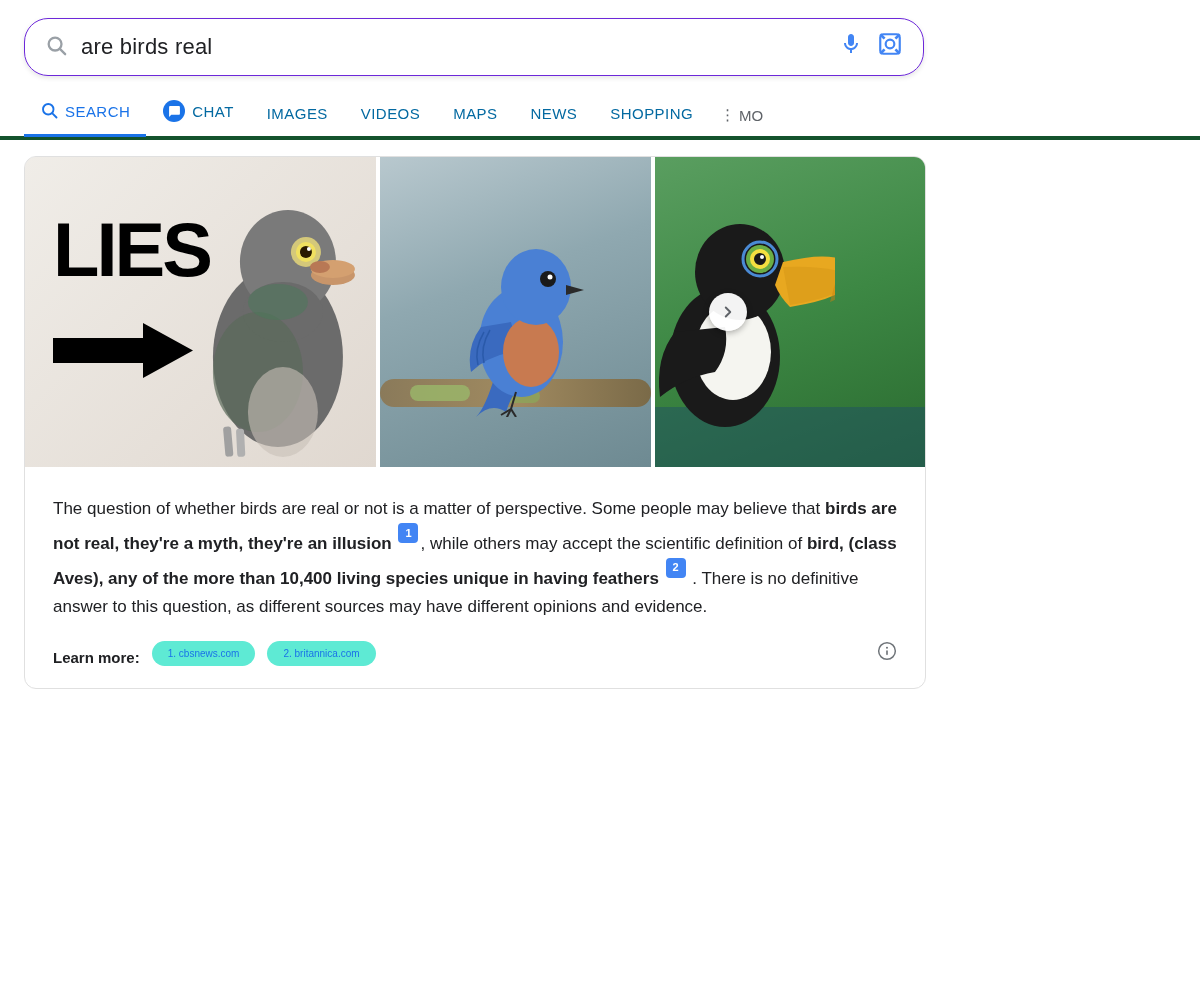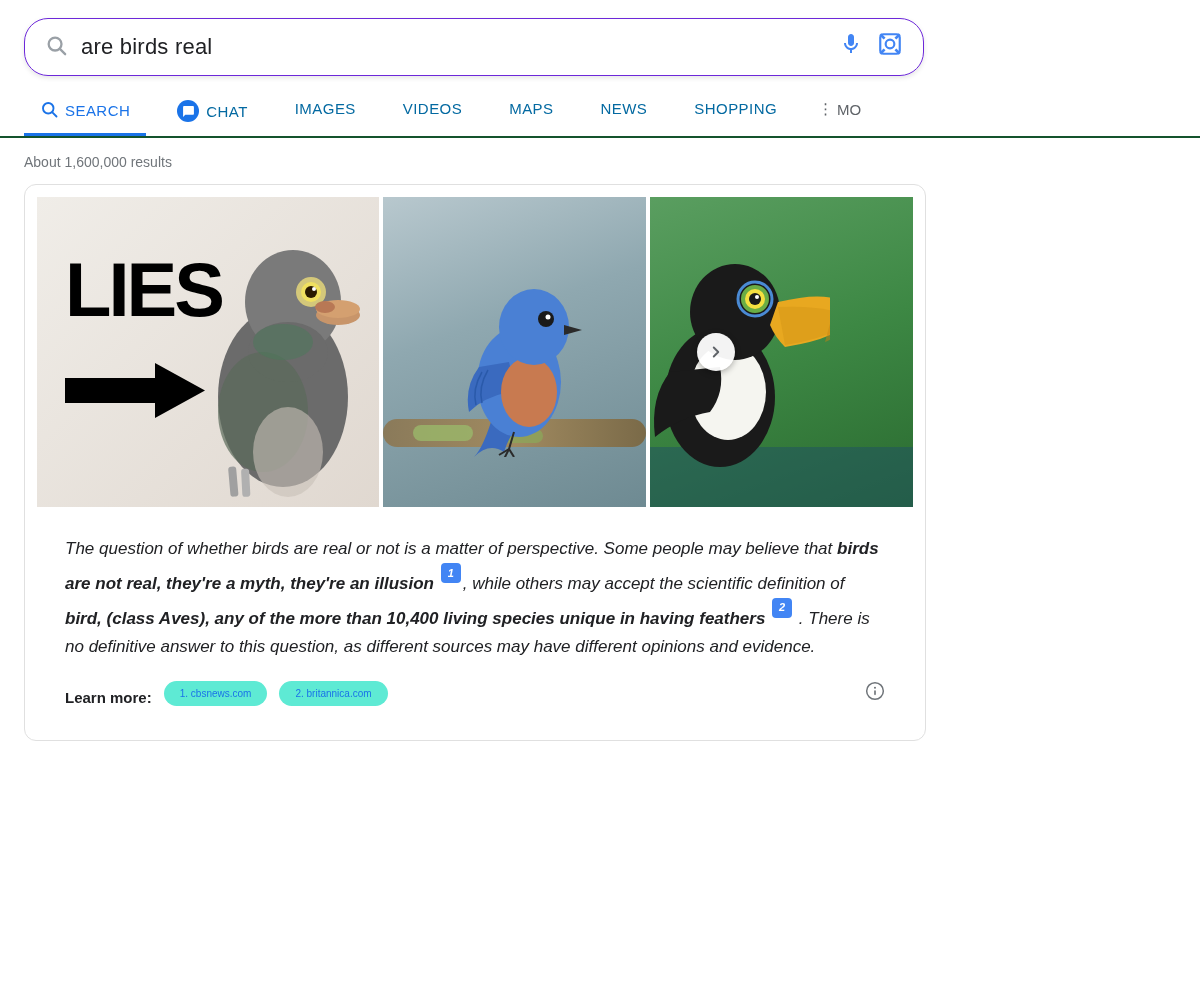--- a/index.html
+++ b/index.html
@@ -44,25 +44,25 @@
     }
     .mic-icon, .lens-icon {
       color: #4285f4;
       font-size: 22px;
       cursor: pointer;
     }
 
     
     .nav-tabs {
       display: flex;
-      align-items: flex-start;
+      align-items: flex-end;
       padding: 0 24px;
-      border-bottom: 2px solid #14532d;
+      border-bottom: 4px solid #14532d;
       margin-top: 10px;
-      gap: 15px;
+      gap: 1px;
     }
     .nav-tab {
       display: flex;
       align-items: center;
       gap: 7px;
       padding: 14px 16px 12px 16px;
       font-size: 15px;
       color: #0369a1;
       cursor: pointer;
       border-bottom: 3px solid transparent;
@@ -106,21 +106,21 @@
       color: #70757a;
       margin-bottom: 14px;
     }
 
     
     .knowledge-card {
       border: 1px solid #e0e0e0;
       border-radius: 12px;
       overflow: hidden;
       background: #fff;
-      padding: 12px;
+      padding: 0;
     }
 
     
     .images-row {
       display: flex;
       gap: 4px;
       padding: 0;
       position: relative;
       height: 310px;
       overflow: hidden;
@@ -160,21 +160,20 @@
 
     
     .description-area {
       padding: 28px 28px 20px 28px;
       font-size: 17px;
       line-height: 1.65;
       color: #202124;
     }
     .description-area p {
       margin-bottom: 0;
-      font-style: italic;
     }
     .bold-text {
       font-weight: 700;
     }
     .citation-badge {
       display: inline-flex;
       align-items: center;
       justify-content: center;
       width: 20px;
       height: 20px;
@@ -285,21 +284,20 @@
   <div class="nav-tab">
     <span>SHOPPING</span>
   </div>
   <div class="more-tab">
     <span>⋮</span>
     <span>MO</span>
   </div>
 </nav>
 
 <div class="results-container">
-  <div class="results-count">About 1,600,000 results</div>
 
   <div class="knowledge-card">
 
     <div class="images-row">
 
       <div class="img-placeholder">
         <div style="width:100%;height:100%;background:linear-gradient(135deg,#f0ede8 0%,#e0d8d0 100%);position:relative;overflow:hidden;">
 
           <div style="position:absolute;top:55px;left:28px;font-size:76px;font-weight:900;color:#000;font-family:'Arial Black',Arial,sans-serif;letter-spacing:-3px;line-height:1;">LIES</div>
 

